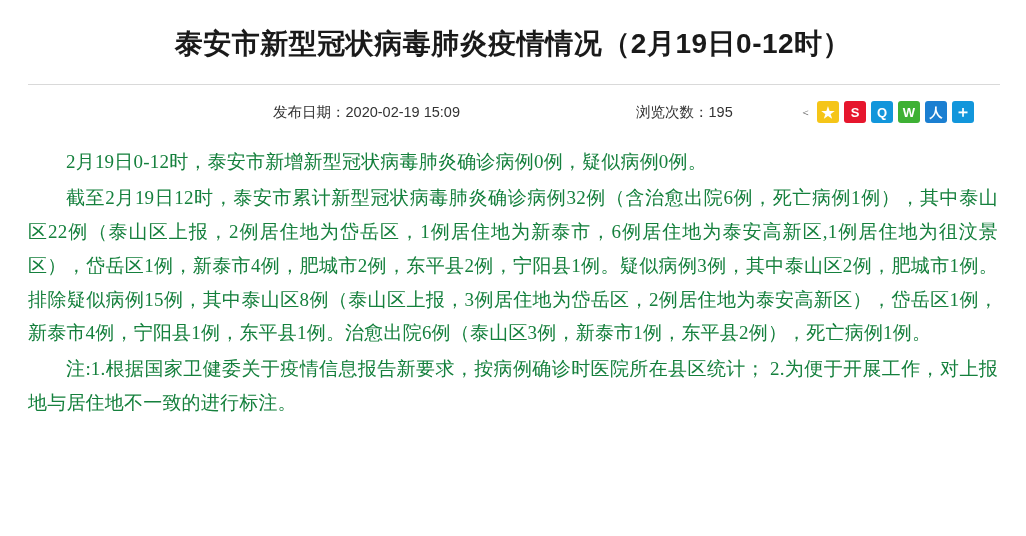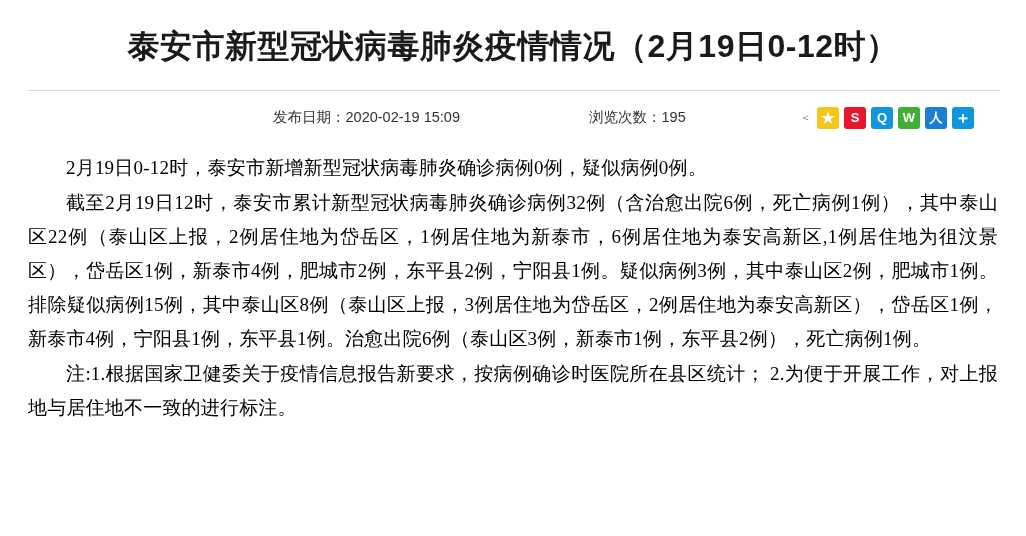--- a/index.html
+++ b/index.html
@@ -18,21 +18,21 @@
     width: 1026px;
     height: 536px;
     position: relative;
     box-sizing: border-box;
     padding: 0 28px;
   }
   .title {
     text-align: center;
     font-family: "Liberation Sans", sans-serif;
     font-weight: bold;
-    font-size: 32px;
+    font-size: 28px;
     color: #1a1a1a;
     letter-spacing: 0.5px;
     padding-top: 26px;
     padding-bottom: 22px;
     line-height: 1.3;
   }
   .divider {
     border-top: 1px solid #d9d9d9;
     width: 972px;
     margin: 0 auto;
@@ -46,21 +46,21 @@
     font-size: 14.5px;
     color: #333333;
   }
   .meta-pubdate {
     position: absolute;
     left: 245px;
     white-space: nowrap;
   }
   .meta-views {
     position: absolute;
-    left: 561px;
+    left: 608px;
     white-space: nowrap;
   }
   .share {
     position: absolute;
     right: 24px;
     display: flex;
     align-items: center;
     gap: 5px;
   }
   .share-label {
@@ -86,21 +86,21 @@
   .sicon.star { background: #f5c518; color: #fff; font-size: 15px; }
   .sicon.sina { background: #e6162d; }
   .sicon.qzone { background: #1296db; }
   .sicon.wechat { background: #3eb134; }
   .sicon.renren { background: #1b7fd1; }
   .sicon.more { background: #1296db; font-size: 16px; }
   .body {
     padding-top: 6px;
     font-size: 19px;
     line-height: 1.78;
-    color: #000000;
+    color: #15803d;
     text-align: justify;
     letter-spacing: 0.2px;
   }
   .para {
     text-indent: 2em;
     margin: 0 0 2px 0;
   }
   .para:last-child { margin-bottom: 12px; }
 </style>
 </head>

